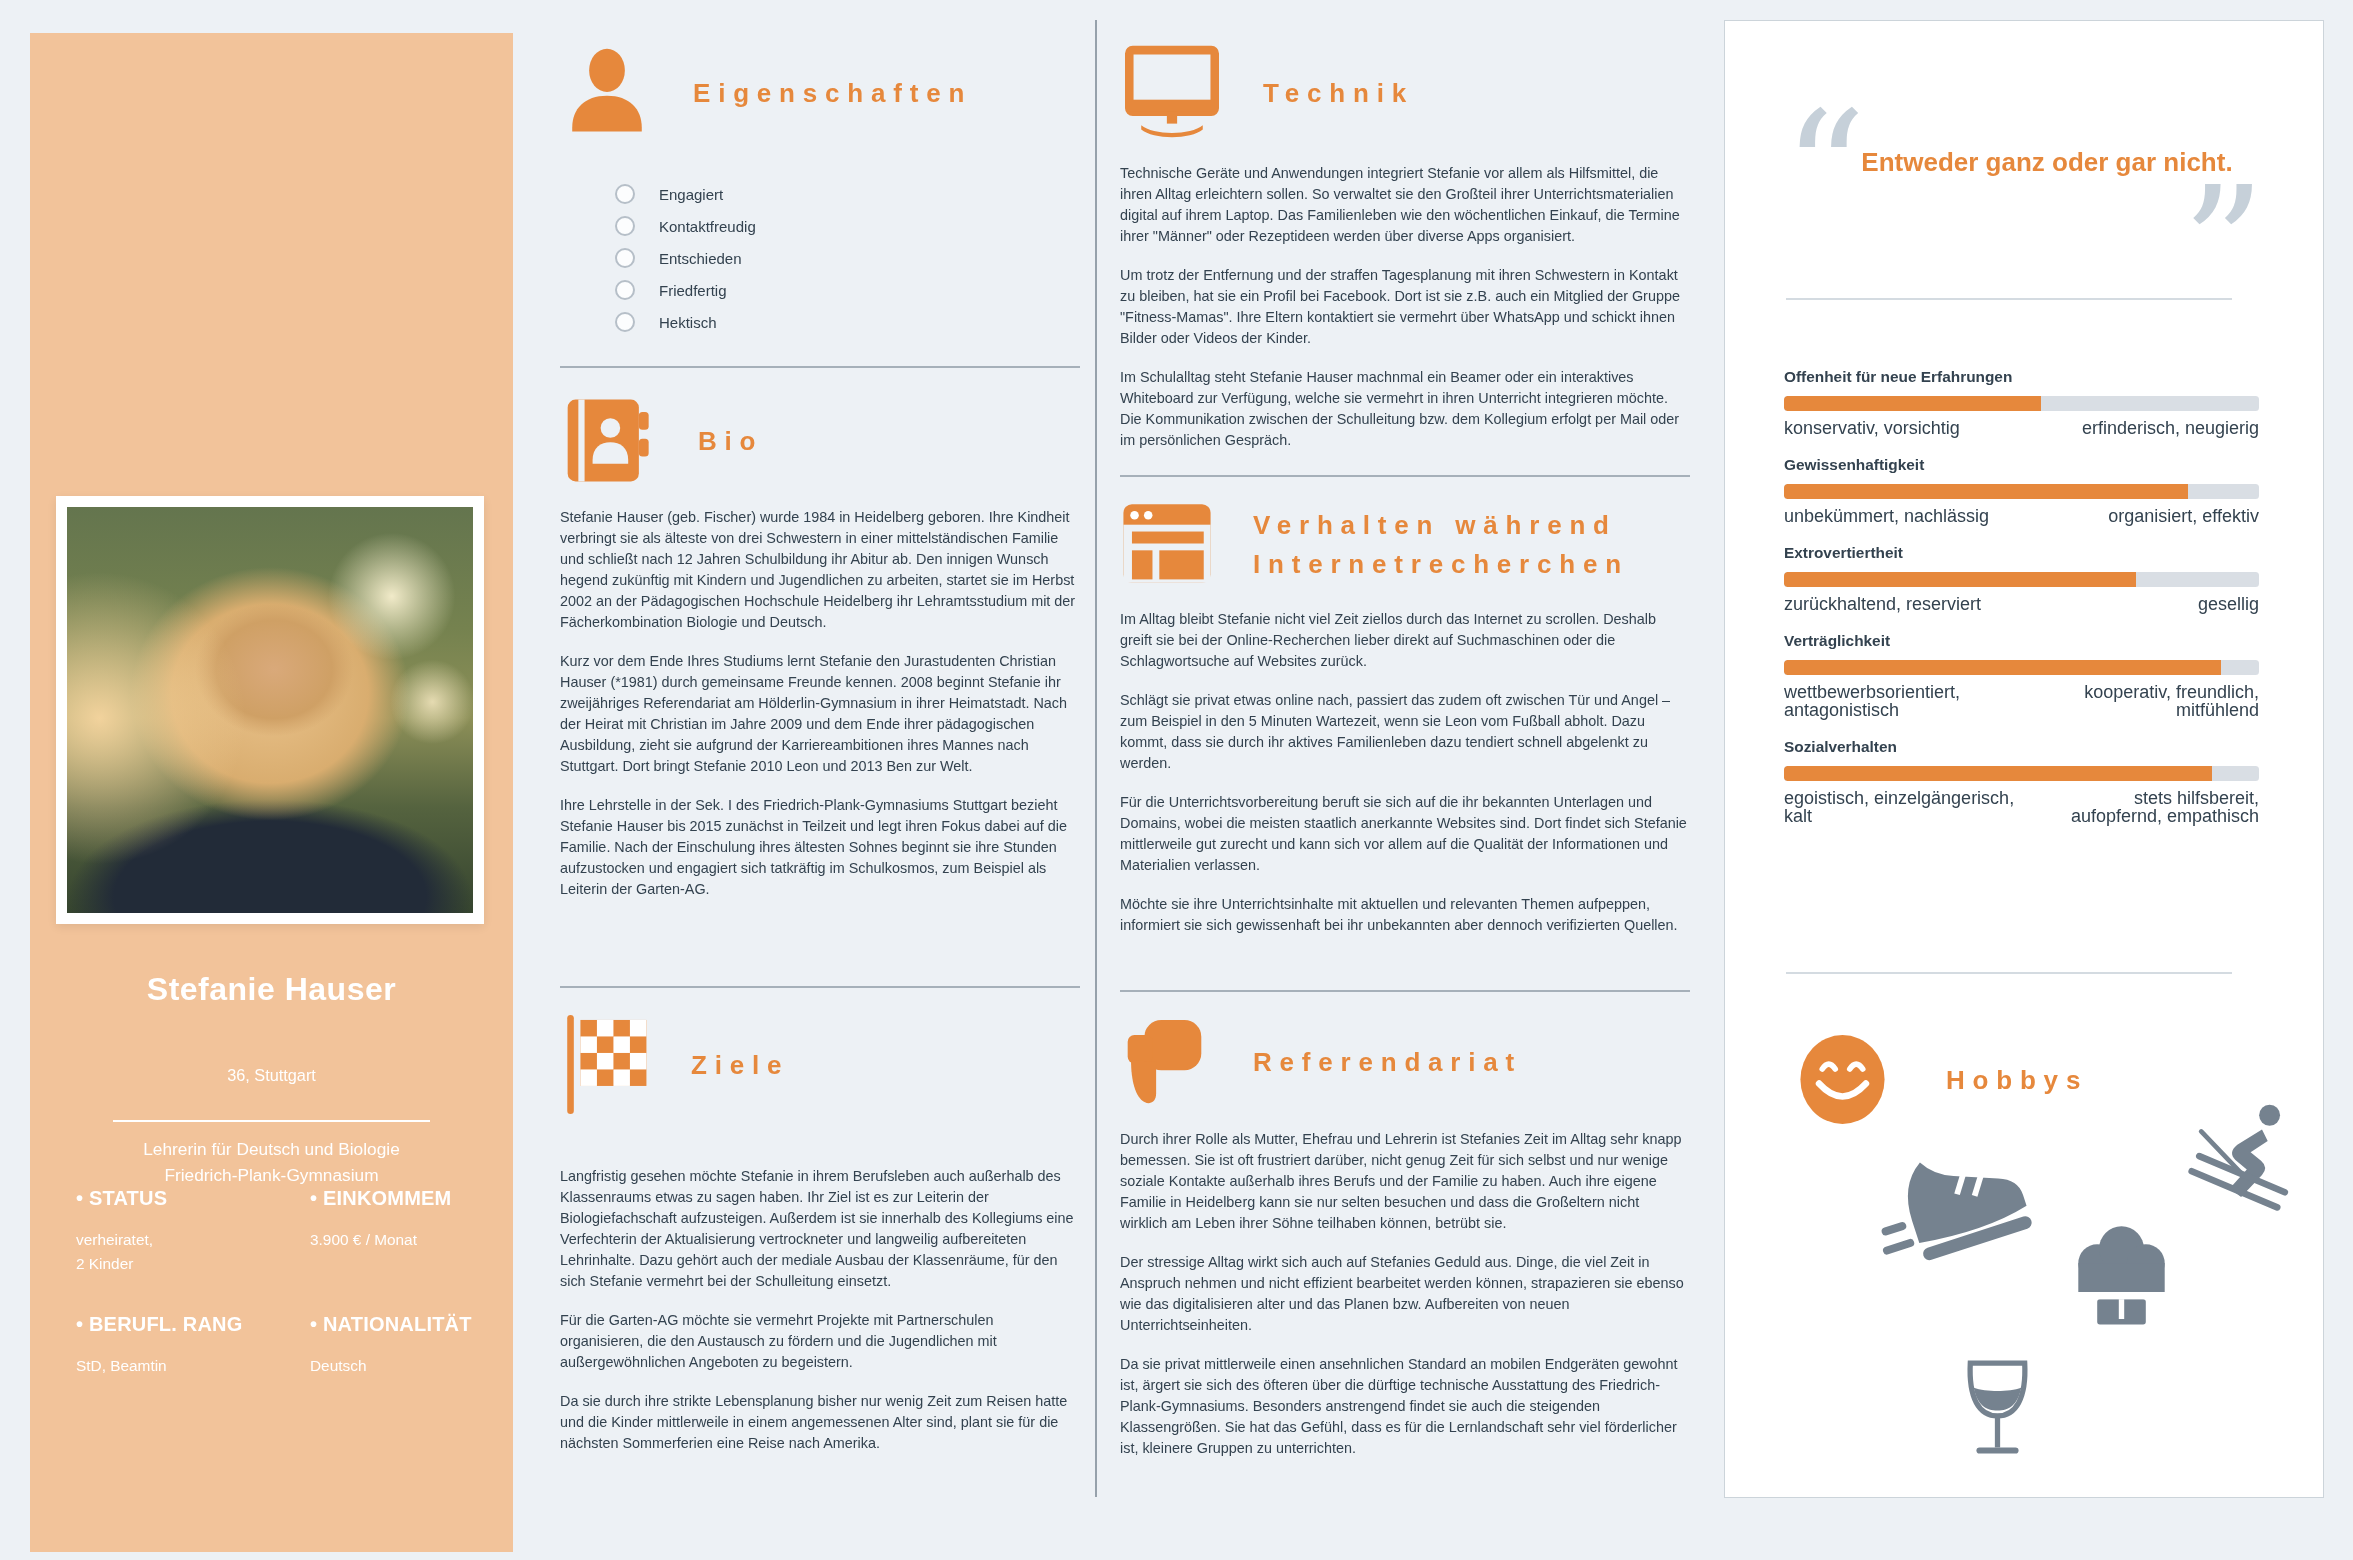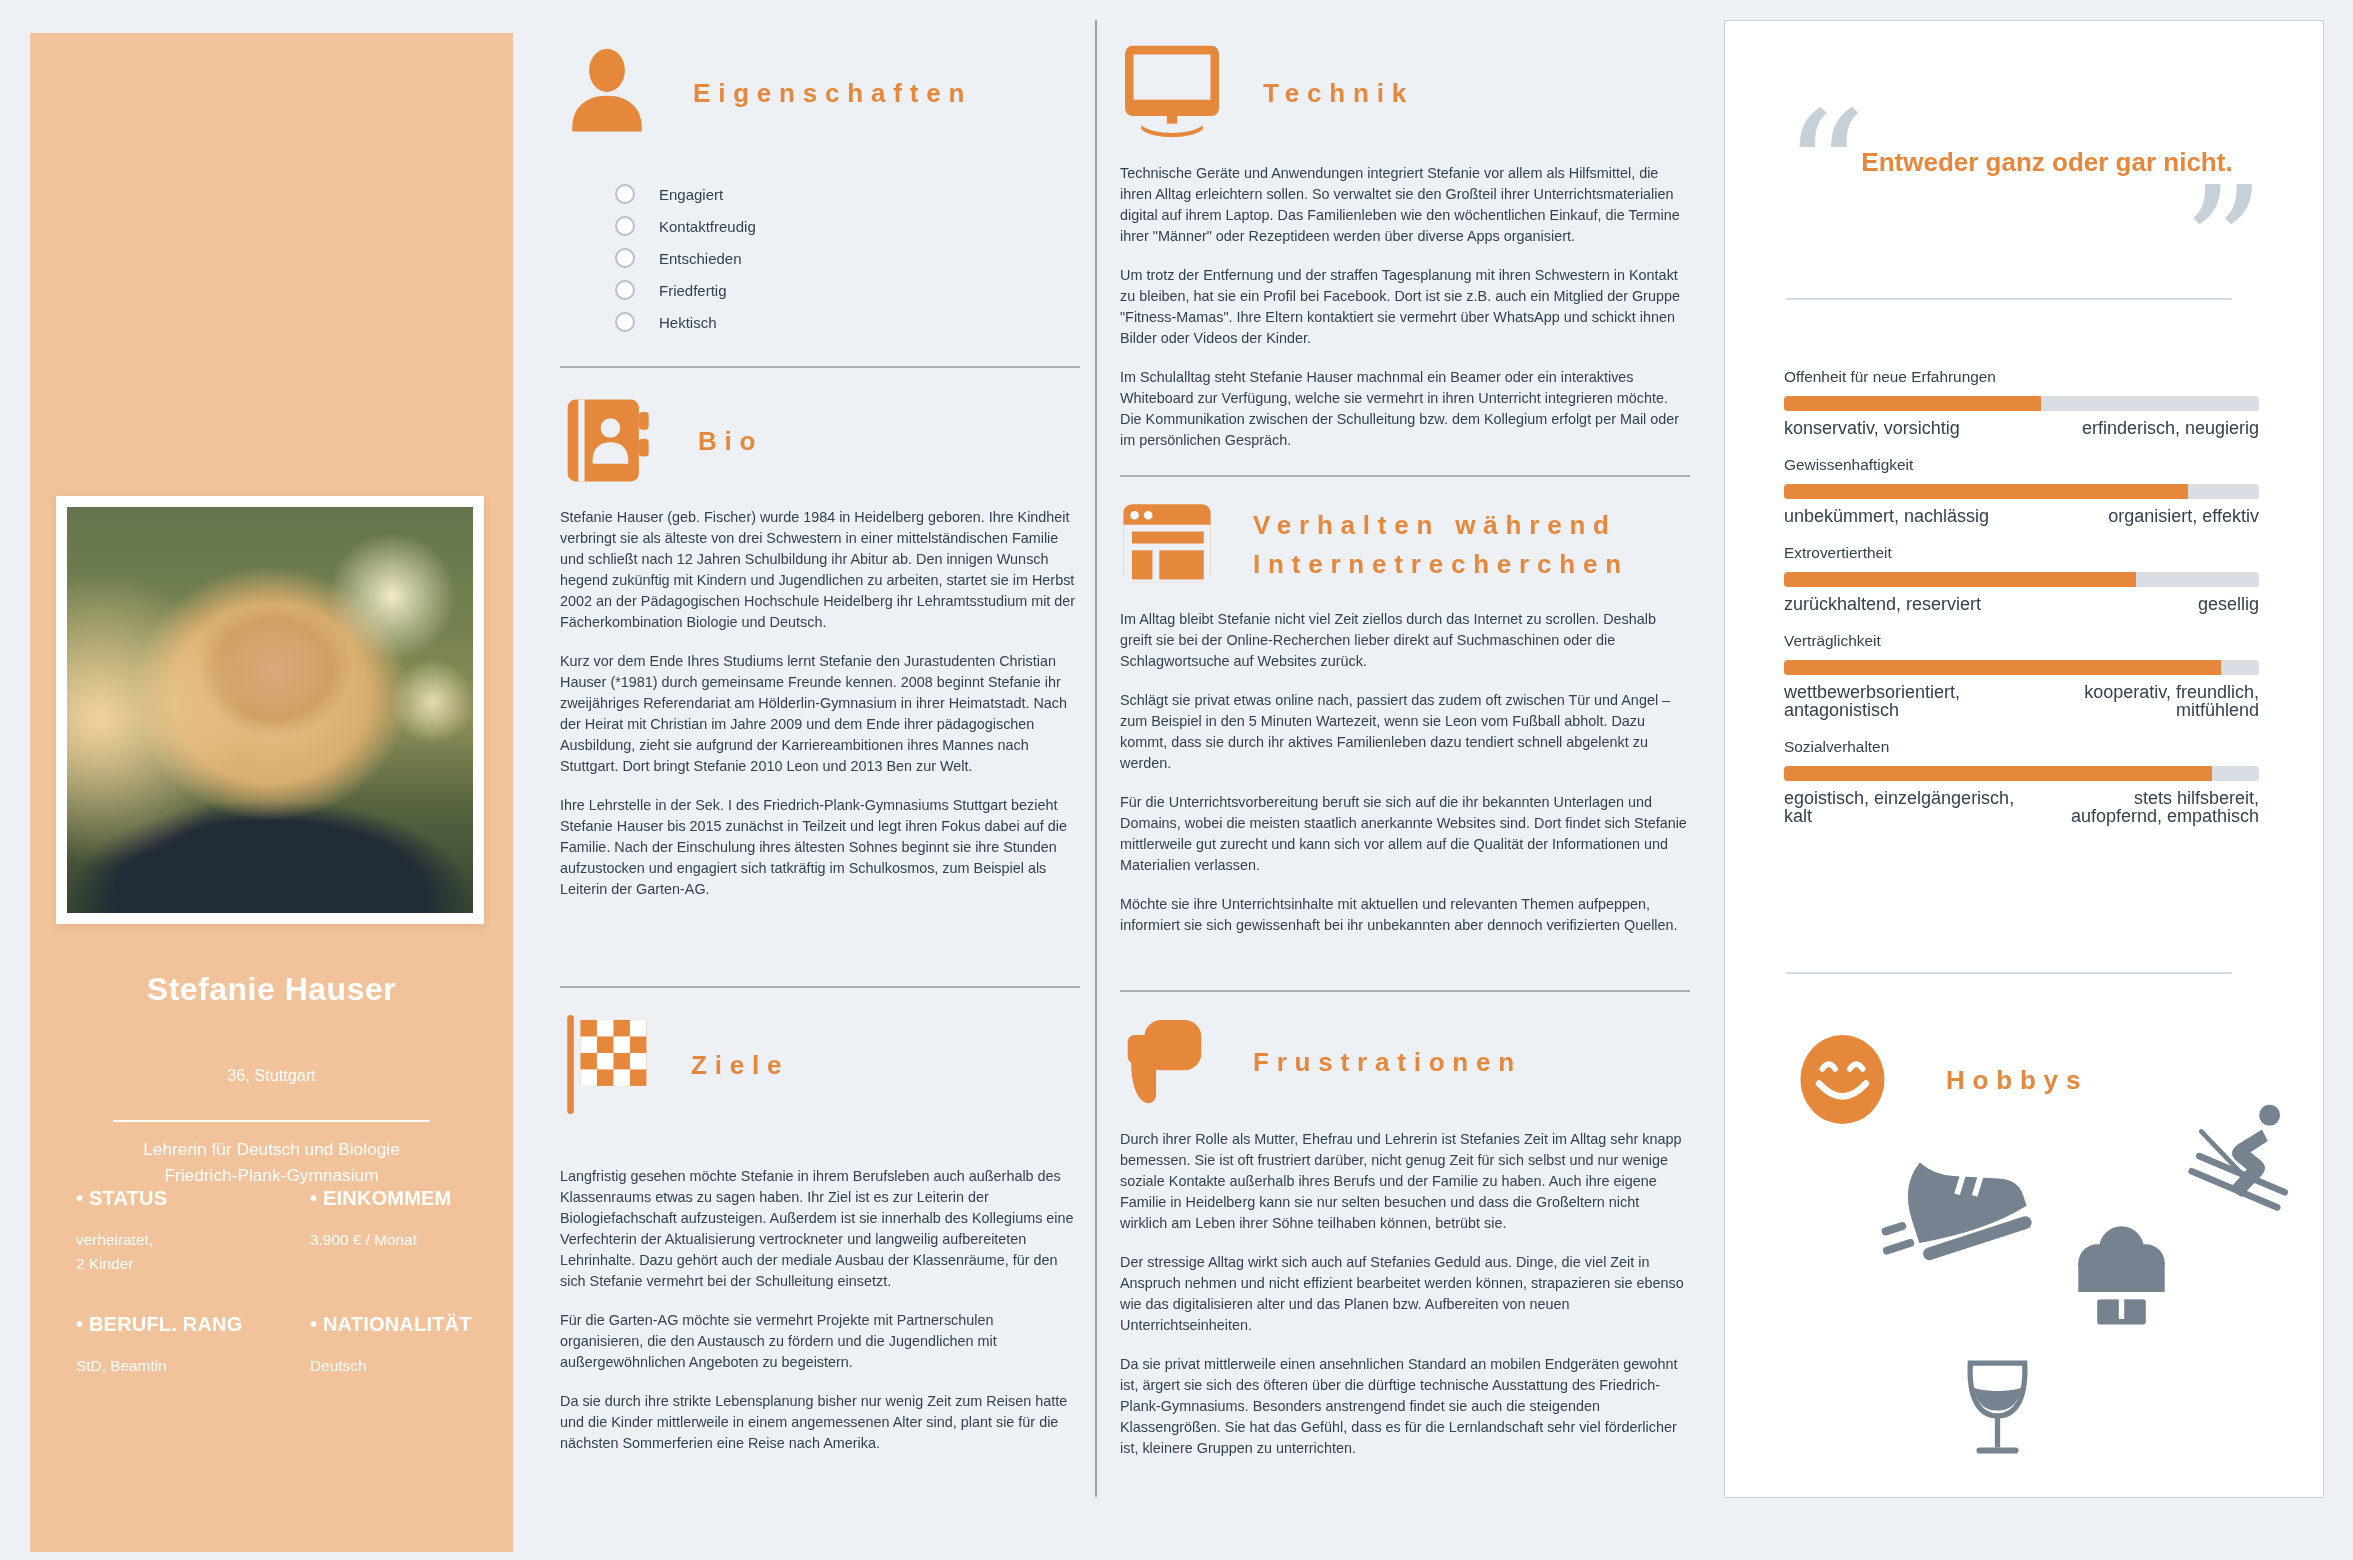--- a/index.html
+++ b/index.html
@@ -74,21 +74,21 @@
   .qmark{position:absolute;font-family:"DejaVu Serif", serif;font-size:163px;color:#c6d0d9;line-height:1;}
   .qmark.open{left:58px;top:69px;}
   .qmark.close{right:58px;top:144px;}
   .quote-text{position:absolute;left:109px;top:126px;width:426px;text-align:center;color:#e6883c;font-size:26px;font-weight:bold;}
   .card-div{position:absolute;left:61px;width:446px;height:1.5px;background:#d4dbe1;}
   #card-div1{top:277px;}
   #card-div2{top:951px;}
 
   .traits{position:absolute;left:59px;top:347px;width:475px;}
   .trait{margin-bottom:19px;}
-  .trait-name{font-size:15.4px;font-weight:normal;margin-bottom:10px;}
+  .trait-name{font-size:15.4px;font-weight:bold;margin-bottom:10px;}
   .bar-track{width:100%;height:15px;background:#d9dee4;border-radius:3.5px;overflow:hidden;}
   .bar-fill{display:block;height:100%;background:#e6883c;border-radius:3.5px 0 0 3.5px;}
   .trait-labels{display:flex;justify-content:space-between;margin-top:8px;font-size:18px;line-height:18px;}
   .trait-labels .tr{text-align:right;}
   .trait-labels div{white-space:pre-line;}
 
   .hobbys-head{position:absolute;left:73px;top:1014px;display:flex;align-items:center;gap:59px;}
   .hobby-icon{position:absolute;}
   #hobby-shoe{left:149px;top:1114px;}
   #hobby-ski{left:461px;top:1080px;}
@@ -273,21 +273,21 @@
     <div class="sec-head">
       <span class="icon">
         <svg width="94" height="92" viewBox="0 0 110 110">
             <g fill="#e6883c">
               <rect x="28" y="6" width="68" height="60" rx="20"></rect>
               <rect x="8" y="24" width="30" height="34" rx="8"></rect>
               <path d="M12 54 C12 78 17 98 28 104 C36 108 42 103 42 94 L42 56 Z"></path>
             </g>
           </svg>
       </span>
-      <span class="sec-title">Frustrationen</span>
+      <span class="sec-title">Referendariat</span>
     </div>
     <div class="sec-body">
       <p class="body">Durch ihrer Rolle als Mutter, Ehefrau und Lehrerin ist Stefanies Zeit im Alltag sehr knapp bemessen. Sie ist oft frustriert darüber, nicht genug Zeit für sich selbst und nur wenige soziale Kontakte außerhalb ihres Berufs und der Familie zu haben. Auch ihre eigene Familie in Heidelberg kann sie nur selten besuchen und dass die Großeltern nicht wirklich am Leben ihrer Söhne teilhaben können, betrübt sie.</p>
       <p class="body">Der stressige Alltag wirkt sich auch auf Stefanies Geduld aus. Dinge, die viel Zeit in Anspruch nehmen und nicht effizient bearbeitet werden können, strapazieren sie ebenso wie das digitalisieren alter und das Planen bzw. Aufbereiten von neuen Unterrichtseinheiten.</p>
       <p class="body">Da sie privat mittlerweile einen ansehnlichen Standard an mobilen Endgeräten gewohnt ist, ärgert sie sich des öfteren über die dürftige technische Ausstattung des Friedrich-Plank-Gymnasiums. Besonders anstrengend findet sie auch die steigenden Klassengrößen. Sie hat das Gefühl, dass es für die Lernlandschaft sehr viel förderlicher ist, kleinere Gruppen zu unterrichten.</p>
     </div>
   </section>
 
   <section class="card">
     <div class="quote-wrap">

